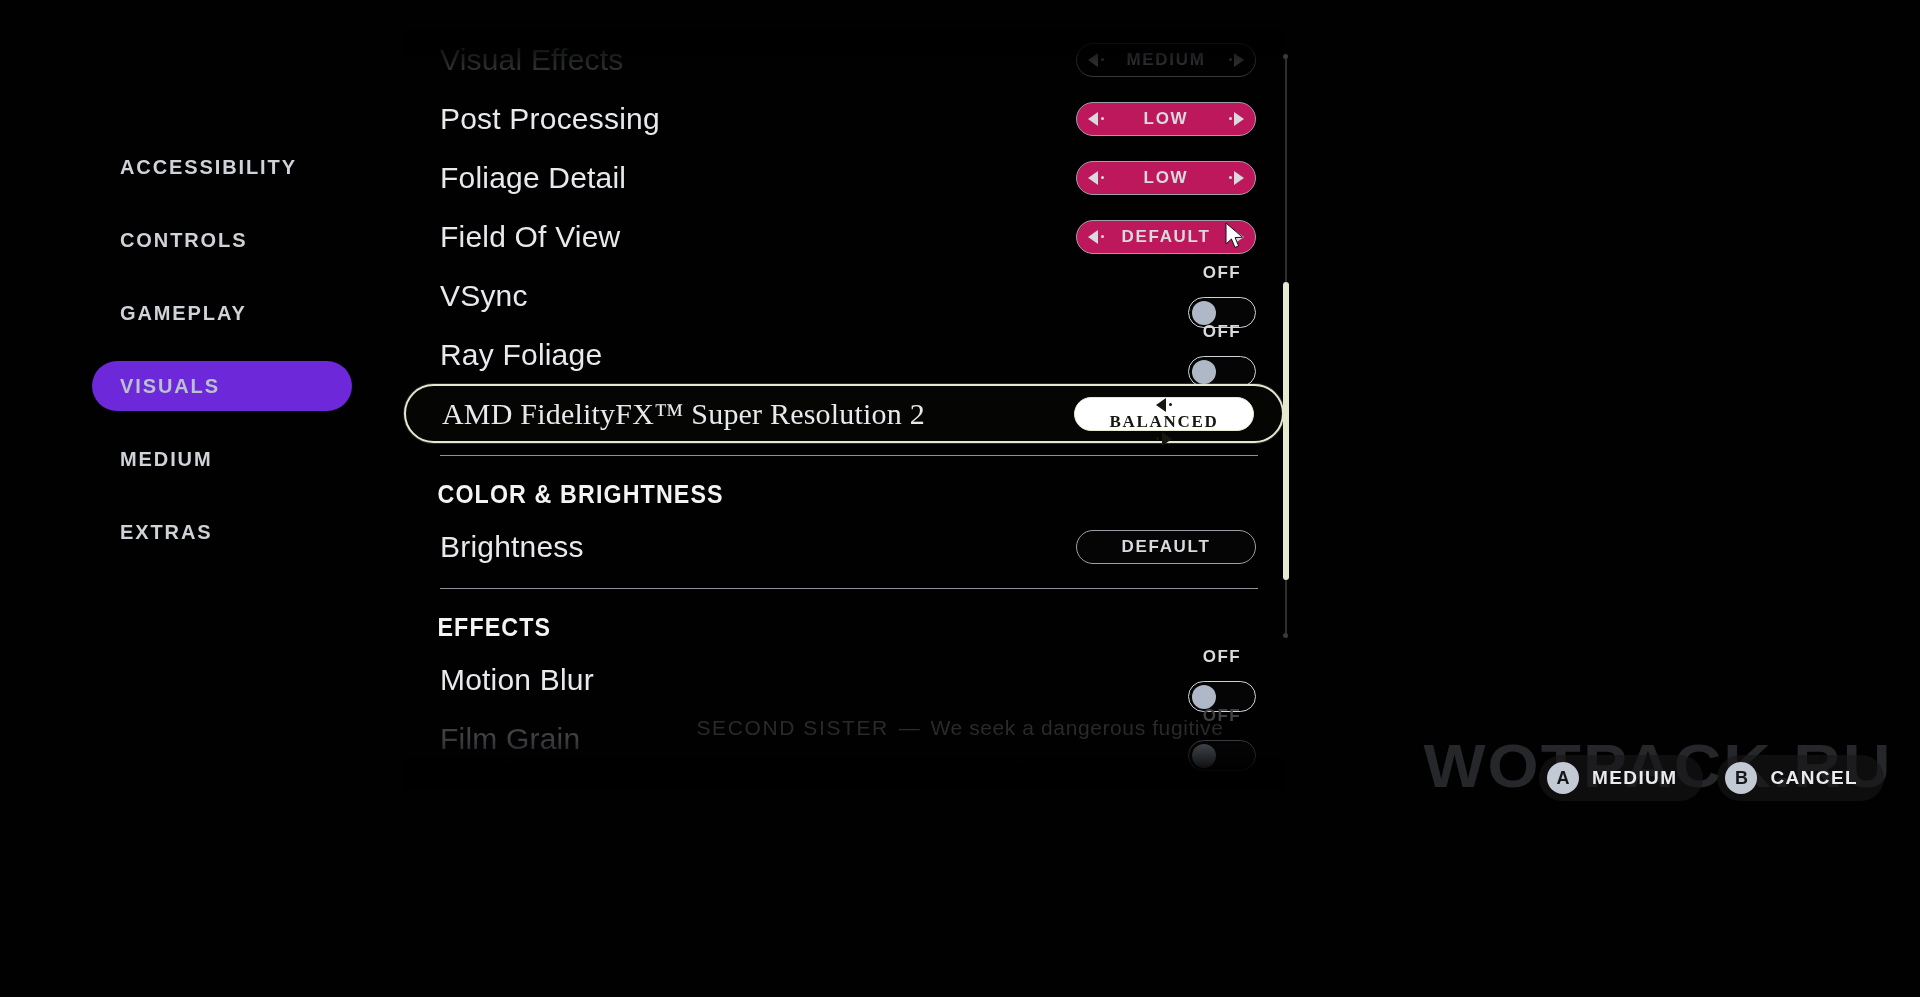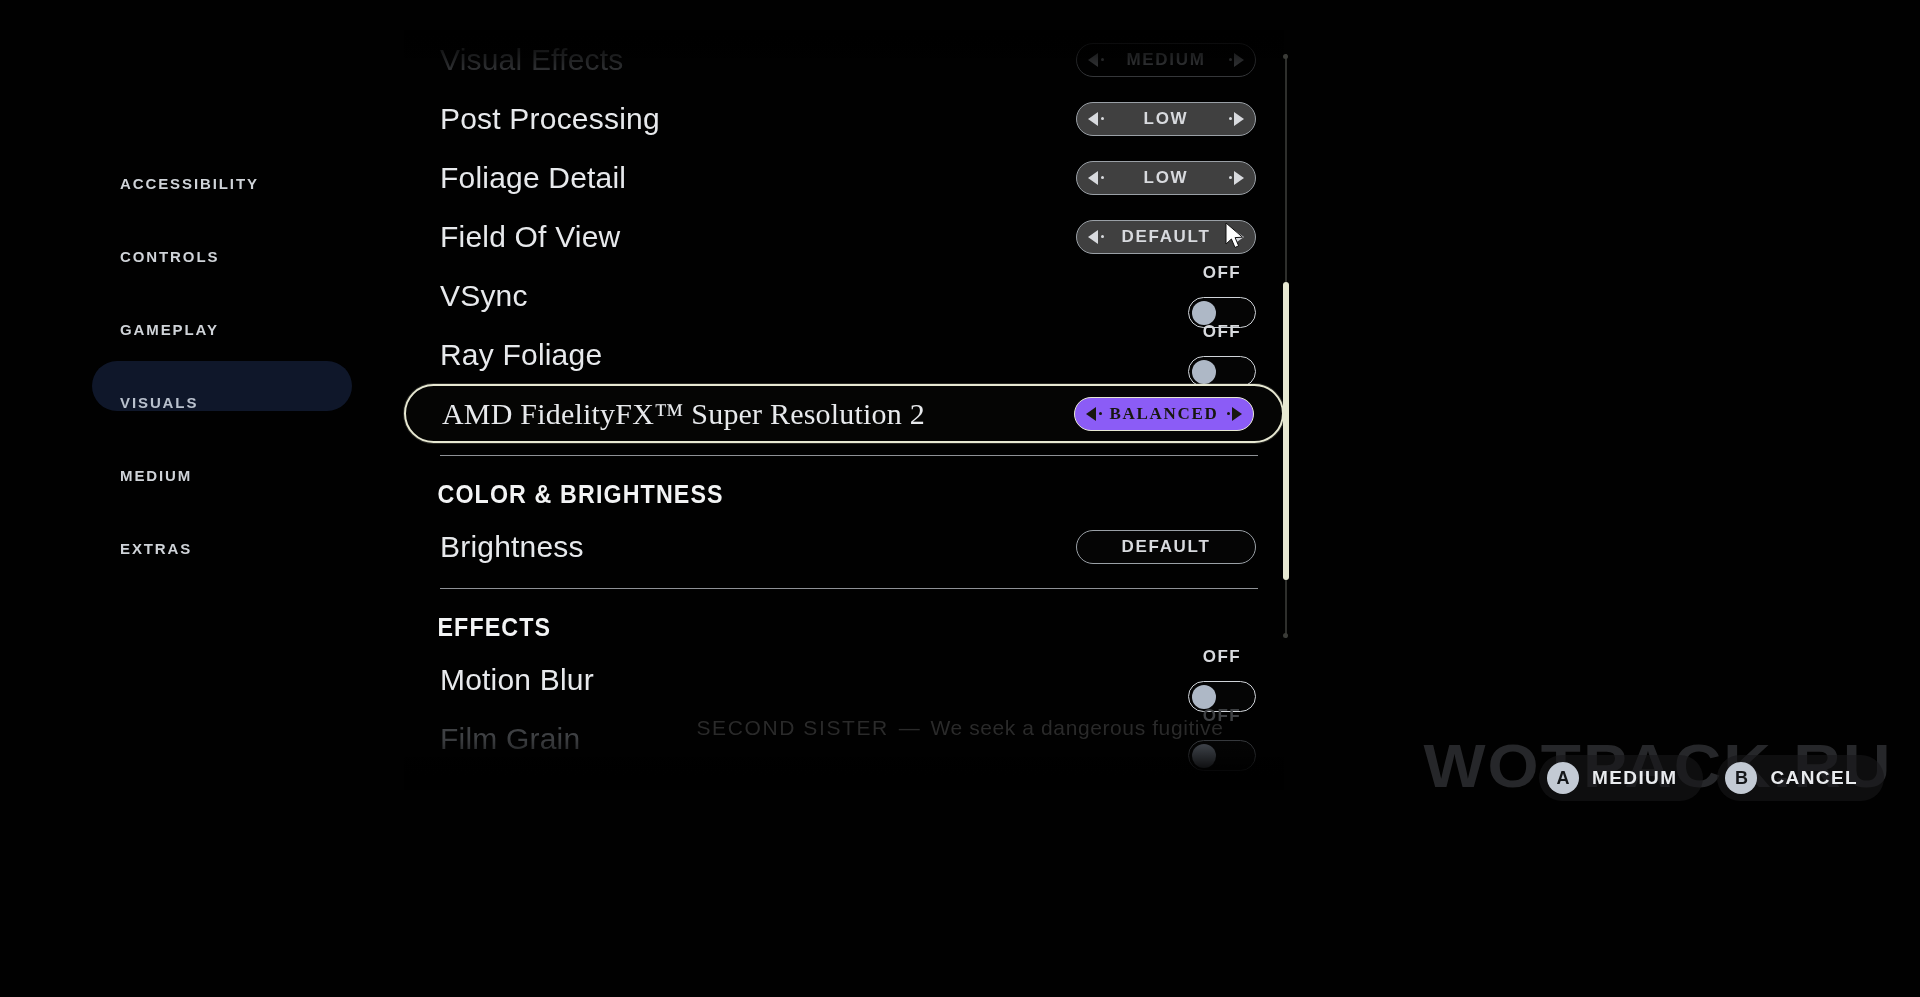--- a/index.html
+++ b/index.html
@@ -40,32 +40,32 @@
     position:absolute;
     left:92px;
     top:142px;
     width:300px;
     z-index:5;
   }
   .nav-item {
     position:relative;
     height:50px;
     display:flex;
-    align-items:flex-end;
+    align-items:center;
     padding-left:28px;
     margin-bottom:23px;
     border-radius:26px;
-    font-size:15px;
+    font-size:20px;
     font-weight:700;
     letter-spacing:1.9px;
     color:#cfd3d8;
     white-space:nowrap;
   }
   .nav-item.active {
-    background:#0f172a;
+    background:#6d28d9;
     width:260px;
     color:#b9c1cd;
   }
 
   
   #panel {
     position:absolute;
     left:404px;
     top:30px;
     width:880px;
@@ -113,21 +113,21 @@
 
   
   .stepper {
     width:180px; height:34px;
     border:1.5px solid #9aa0a6;
     border-radius:18px;
     display:flex;
     align-items:center;
     justify-content:space-between;
     padding:0 11px;
-    background:#404040;
+    background:#be185d;
   }
   .stepper .val {
     flex:1;
     text-align:center;
     font-size:17px;
     font-weight:700;
     letter-spacing:1.7px;
     color:#d8dade;
     white-space:nowrap;
   }
@@ -154,22 +154,23 @@
 
   
   .stepper.dim { border-color:#3c3e41; background:transparent; }
   .stepper.dim .val { color:#46484b; }
   .stepper.dim .arrow.left i  { border-right-color:#46484b; }
   .stepper.dim .arrow.right i { border-left-color:#46484b; }
   .stepper.dim .arrow b { background:#46484b; }
 
   
   .stepper.hl {
-    background:#8b5cf6;
+    background:#ffffff;
     border-color:#e7e8d2;
+    flex-direction:column;
   }
   .stepper.hl .val { color:#17170f; }
   .stepper.hl .arrow.left i  { border-right-color:#17170f; }
   .stepper.hl .arrow.right i { border-left-color:#17170f; }
   .stepper.hl .arrow b { background:#17170f; }
 
   
   .pill-btn {
     width:180px; height:34px;
     border:1.5px solid #9aa0a6;

